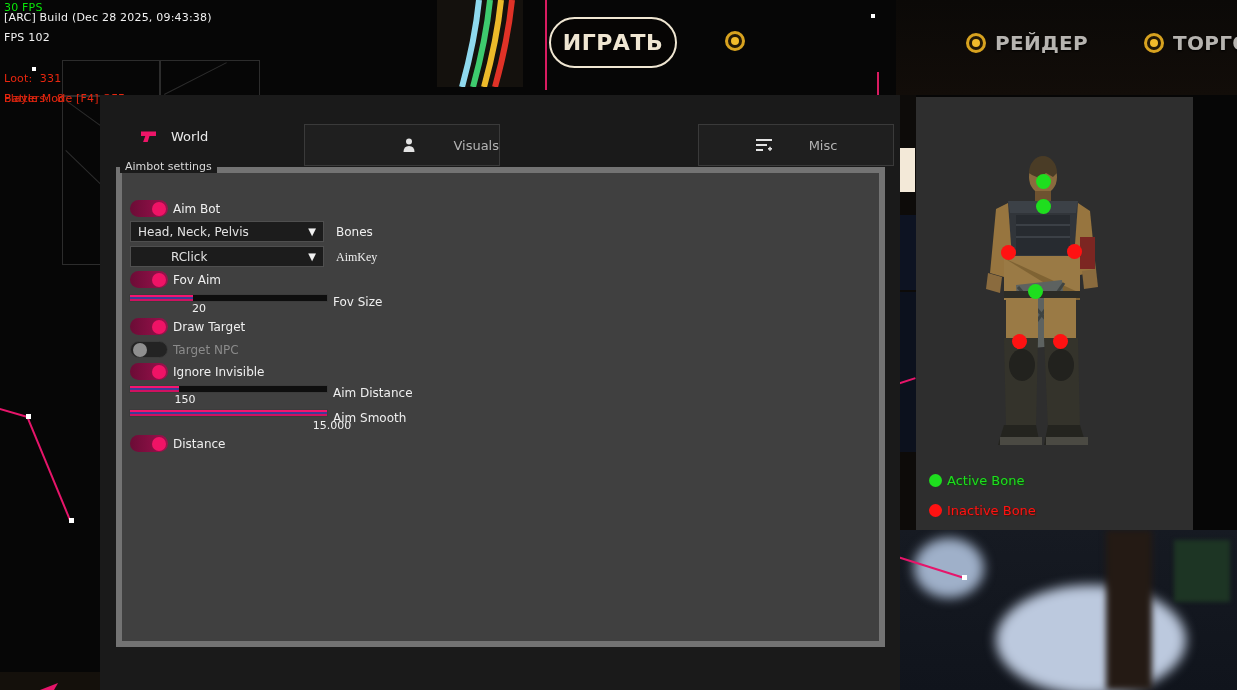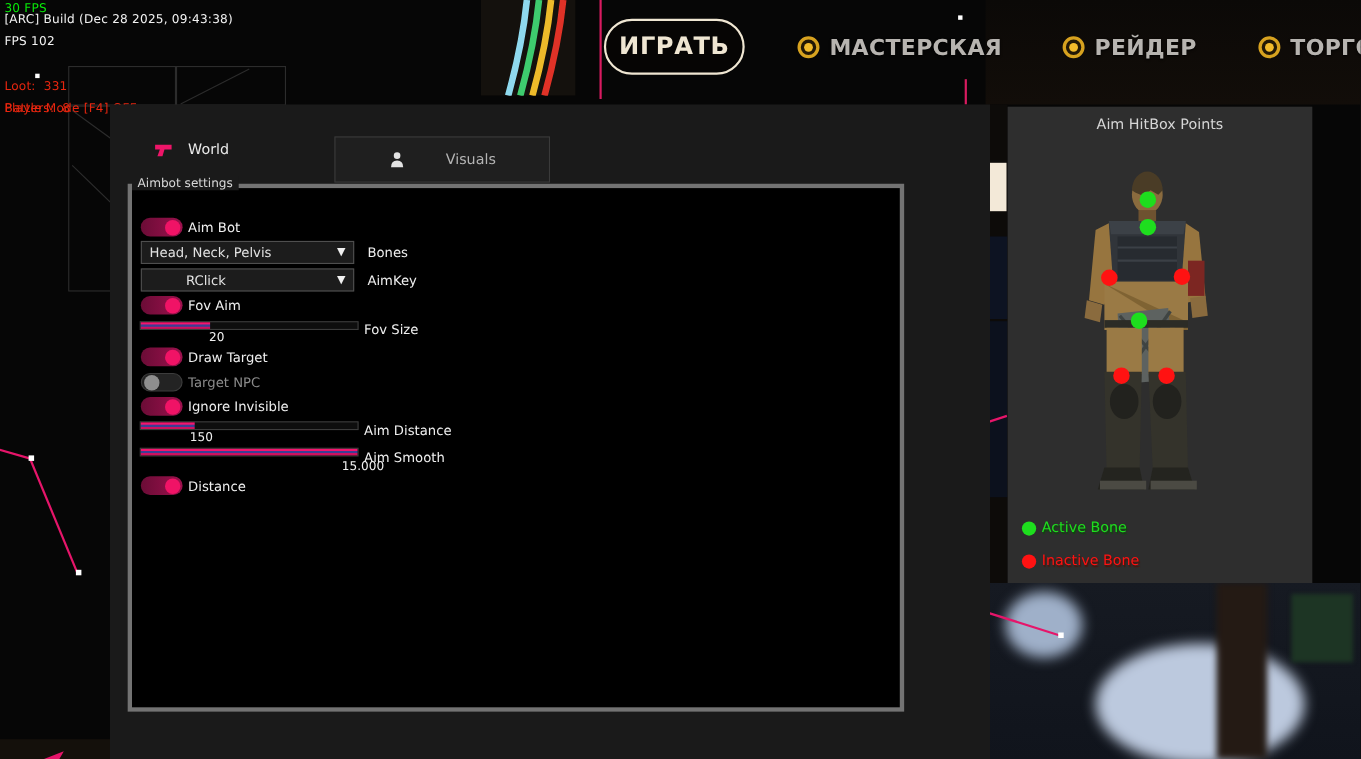--- a/index.html
+++ b/index.html
@@ -43,21 +43,21 @@
   
   #rainbow { left:437px; top:0; width:90px; height:87px; }
 
   
   #menu-panel { left:100px; top:95px; width:800px; height:595px; background:#1a1a1a; }
   .tab-active { left:40px; top:33px; display:flex; align-items:center; gap:14px; cursor:pointer; }
   .tab-active .tab-label { color:#eaeaea; font-size:13px; }
   .tab-box { top:29px; width:196px; height:42px; background:#1f1f1f; border:1px solid #3a3a3a;
     display:flex; align-items:center; justify-content:center; gap:36px; cursor:pointer; }
   .tab-box .tab-label { color:#b4b4b4; font-size:13px; }
-  #fieldset { left:16px; top:72px; width:706px; height:480px; border:4px solid #737373; background:#000000; }
+  #fieldset { left:16px; top:72px; width:769px; height:480px; border:6px solid #737373; background:#404040; }
   #fieldset-legend { left:20px; top:65px; background:#1a1a1a; padding:0 5px; color:#d8d8d8; font-size:11px; }
 
   
   .ctl-label { color:#efefef; font-size:12px; white-space:nowrap; }
   .ctl-label.disabled { color:#8b8b8b; }
   .toggle { width:38px; height:17px; border-radius:9px; position:absolute; cursor:pointer; }
   .toggle .knob { position:absolute; top:1.5px; width:14px; height:14px; border-radius:50%; }
   .toggle.on { background:linear-gradient(90deg,#6b0c36,#9c114d); }
   .toggle.on .knob { right:2px; background:#f01366; }
   .toggle.off { background:#232323; border:1px solid #3c3c3c; }
@@ -132,65 +132,74 @@
 <div class="abs hud hud-green" style="left:4px;top:1px;">30 FPS</div>
 <div class="abs hud hud-white" style="left:4px;top:11px;">[ARC] Build (Dec 28 2025, 09:43:38)</div>
 <div class="abs hud hud-white" style="left:4px;top:31px;">FPS 102</div>
 <div class="abs hud hud-red" style="left:4px;top:52px;margin-top:40px;">Players:  8</div>
 <div class="abs hud hud-red" style="left:4px;top:72px;">Loot:  331</div>
 <div class="abs hud hud-red" style="left:4px;top:92px;">Battle Mode [F4] OFF</div>
 
 <div class="abs" id="play-btn">ИГРАТЬ</div>
 <div class="abs nav-item" style="left:725px;top:31px;">
   <span class="coin"></span>
-  <span class="nav-label">МАСТЕРСКАЯ</span>
 </div>
 <div class="abs nav-item" style="left:966px;top:31px;">
   <span class="coin"></span>
   <span class="nav-label">РЕЙДЕР</span>
 </div>
 <div class="abs nav-item" style="left:1144px;top:31px;">
   <span class="coin"></span>
   <span class="nav-label">ТОРГО</span>
 </div>
 
 <div class="abs" id="menu-panel">
 
   <div class="abs tab-active">
     <svg width="17" height="17" viewBox="0 0 17 17">
       <path d="M1 3.5 h15 v4.5 h-6.5 l-1.8 6 h-4.6 l2.2 -6 H1 z" fill="#ed1568"></path>
     </svg>
     <span class="tab-label">World</span>
   </div>
-  <div class="abs tab-box" style="left:204px;">
+  <div class="abs tab-box" style="left:204px;justify-content:flex-end;">
     <svg width="16" height="16" viewBox="0 0 16 16">
       <circle cx="8" cy="4.5" r="3" fill="#e3e3e3"></circle>
       <path d="M2.5 15 q0-6 5.5-6 q5.5 0 5.5 6 z" fill="#e3e3e3"></path>
     </svg>
     <span class="tab-label">Visuals</span>
   </div>
+  <div class="abs tab-box" style="left:598px;">
+    <svg width="18" height="16" viewBox="0 0 18 16">
+      <rect x="1" y="2" width="16" height="2" fill="#e3e3e3"></rect>
+      <rect x="1" y="7" width="11" height="2" fill="#e3e3e3"></rect>
+      <rect x="1" y="12" width="7" height="2" fill="#e3e3e3"></rect>
+      <rect x="13" y="11" width="4" height="1.6" fill="#e3e3e3"></rect>
+      <rect x="14.2" y="9.8" width="1.6" height="4" fill="#e3e3e3"></rect>
+    </svg>
+    <span class="tab-label">Misc</span>
+  </div>
 
   <div class="abs" id="fieldset">
 
     <div class="toggle on" style="left:8px;top:27px;">
         <div class="knob"></div>
       </div>
     <div class="abs ctl-label" style="left:51px;top:29px;">Aim Bot</div>
 
     <div class="abs dropdown" style="left:8px;top:48px;">
       <span class="dd-value">Head, Neck, Pelvis</span>
       <span class="dd-arrow">▼</span>
     </div>
     <div class="abs ctl-label" style="left:214px;top:52px;">Bones</div>
 
     <div class="abs dropdown" style="left:8px;top:73px;padding-left:33px;">
       <span class="dd-value">RClick</span>
       <span class="dd-arrow">▼</span>
     </div>
-    <div class="abs ctl-label" style="left:214px;top:77px;">AimKey</div>
+    <div class="abs ctl-label" style="left:214px;top:77px;font-family:Liberation Serif, serif;">AimKey</div>
 
     <div class="toggle on" style="left:8px;top:98px;">
         <div class="knob"></div>
       </div>
     <div class="abs ctl-label" style="left:51px;top:100px;">Fov Aim</div>
 
     <div class="slider" style="left:7px;top:121px;">
       <div class="fill" style="width: 32%;"></div>
     </div>
     <div class="abs slider-value" style="left:57px;top:129px;width:40px;">20</div>
@@ -226,21 +235,20 @@
     <div class="toggle on" style="left:8px;top:262px;">
         <div class="knob"></div>
       </div>
     <div class="abs ctl-label" style="left:51px;top:264px;">Distance</div>
   </div>
 
   <div class="abs" id="fieldset-legend">Aimbot settings</div>
 </div>
 
 <div class="abs" id="hitbox-panel">
-  <div class="abs" id="hitbox-title">Aim HitBox Points</div>
 
   <svg class="abs" style="left:40px;top:56px;" width="180" height="310" viewBox="0 0 180 310">
 
     <ellipse cx="87" cy="24" rx="14" ry="17" fill="#8a6b3e"></ellipse>
     <path d="M73,20 a14,17 0 0 1 28,0 l-4,4 -7,-4 -7,5 -7,-3 z" fill="#4a3c26"></path>
     <rect x="79" y="38" width="16" height="10" fill="#6e5230"></rect>
 
     <polygon points="52,48 122,48 128,105 46,105" fill="#31353a"></polygon>
     <polygon points="52,48 122,48 120,60 54,60" fill="#3c4147"></polygon>
     <rect x="60" y="62" width="54" height="40" fill="#272b30"></rect>

